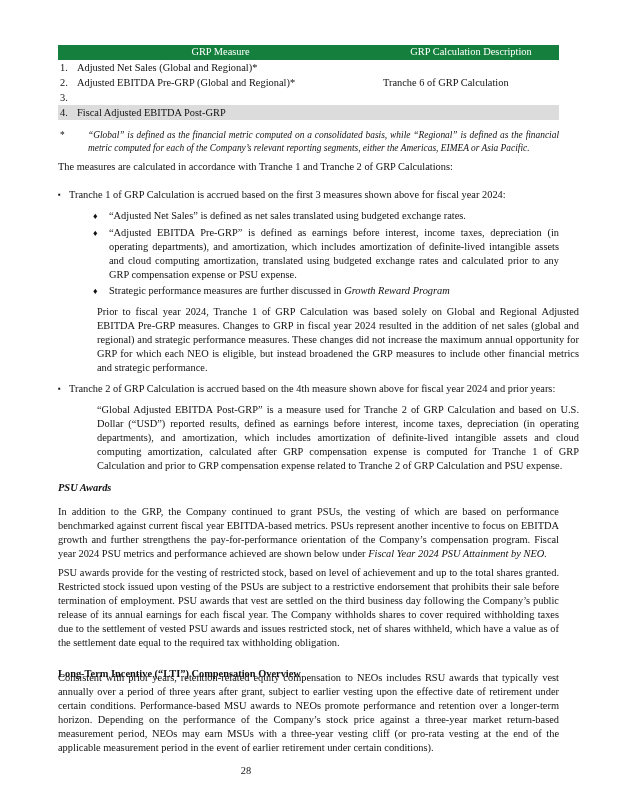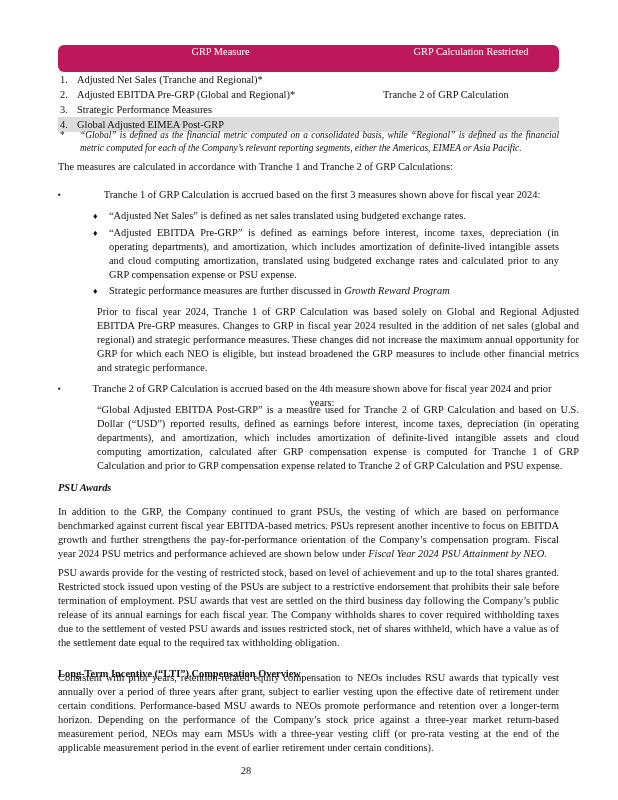--- a/index.html
+++ b/index.html
@@ -5,72 +5,71 @@
     html, body { margin: 0; padding: 0; background: #ffffff; }
     body {
       width: 618px; height: 800px; position: relative; overflow: hidden;
       font-family: "Liberation Serif", serif; color: #111111;
       font-size: 10.4px; line-height: 14px;
     }
     .abs { position: absolute; }
     .just { text-align: justify; }
     
     .grp-table { left: 58px; top: 45px; width: 501px; border-collapse: collapse; }
-    .grp-table .hdr { background: #be185d; color: #ffffff; height: 27px; display: flex; border-radius: 6px; }
+    .grp-table .hdr { background: #15803d; color: #ffffff; height: 15px; display: flex; }
     .grp-table .hdr div { line-height: 13px; text-align: center; }
     .grp-table .row { display: flex; height: 15px; line-height: 15px; }
     .grp-table .row.shaded { background: #dcdcdc; }
     .col-num { width: 17px; padding-left: 2px; }
     .col-measure { width: 306px; }
     .col-desc { flex: 1; }
     .hdr .h-measure { width: 325px; }
     .hdr .h-desc { flex: 1; }
     
     .footnote { left: 58px; top: 129px; width: 501px; font-style: italic; font-size: 9.4px; line-height: 13px; }
     .footnote .star { position: absolute; left: 2px; top: 0; font-style: normal; }
-    .footnote .ftext { margin-left: 22px; text-align: justify; }
+    .footnote .ftext { margin-left: 30px; text-align: justify; }
     .para { left: 58px; width: 501px; }
     .bullet-sq { left: 58px; width: 501px; }
     .bullet-sq .mark { position: absolute; left: 0; top: 0; font-size: 8px; }
-    .bullet-sq .txt { margin-left: 27px; text-align: center; }
+    .bullet-sq .txt { margin-left: 11px; }
     .diamond-item { left: 93px; width: 466px; }
     .diamond-item .mark { position: absolute; left: 0; top: 0; font-size: 9px; }
     .diamond-item .txt { margin-left: 16px; text-align: justify; }
     .indent-para { left: 77px; width: 482px; margin-left: 20px; }
     .heading-bi { font-weight: bold; font-style: italic; }
     .heading-b { font-weight: bold; }
     .page-num { left: 0; width: 492px; top: 764px; text-align: center; font-size: 10.4px; }
     i, .it { font-style: italic; }
   </style>
 </head>
 <body>
 
 <div class="abs grp-table">
   <div class="hdr">
     <div class="h-measure">GRP Measure</div>
-    <div class="h-desc">GRP Calculation Restricted</div>
+    <div class="h-desc">GRP Calculation Description</div>
   </div>
   <div class="row">
     <div class="col-num">1.</div>
-    <div class="col-measure">Adjusted Net Sales (Tranche and Regional)*</div>
+    <div class="col-measure">Adjusted Net Sales (Global and Regional)*</div>
     <div class="col-desc"></div>
   </div>
   <div class="row">
     <div class="col-num">2.</div>
     <div class="col-measure">Adjusted EBITDA Pre-GRP (Global and Regional)*</div>
-    <div class="col-desc">Tranche 2 of GRP Calculation</div>
+    <div class="col-desc">Tranche 6 of GRP Calculation</div>
   </div>
   <div class="row">
     <div class="col-num">3.</div>
-    <div class="col-measure">Strategic Performance Measures</div>
     <div class="col-desc"></div>
   </div>
   <div class="row shaded">
     <div class="col-num">4.</div>
-    <div class="col-measure">Global Adjusted EIMEA Post-GRP</div>
+    <div class="col-measure">Fiscal Adjusted EBITDA Post-GRP</div>
   </div>
 </div>
 
 <div class="abs footnote">
   <span class="star">*</span>
   <div class="ftext">“Global” is defined as the financial metric computed on a consolidated basis, while “Regional” is defined as the financial metric computed for each of the Company’s relevant reporting segments, either the Americas, EIMEA or Asia Pacific.</div>
 </div>
 
 <div class="abs para" style="top:160px;">The measures are calculated in accordance with Tranche 1 and Tranche 2 of GRP Calculations:</div>
 

